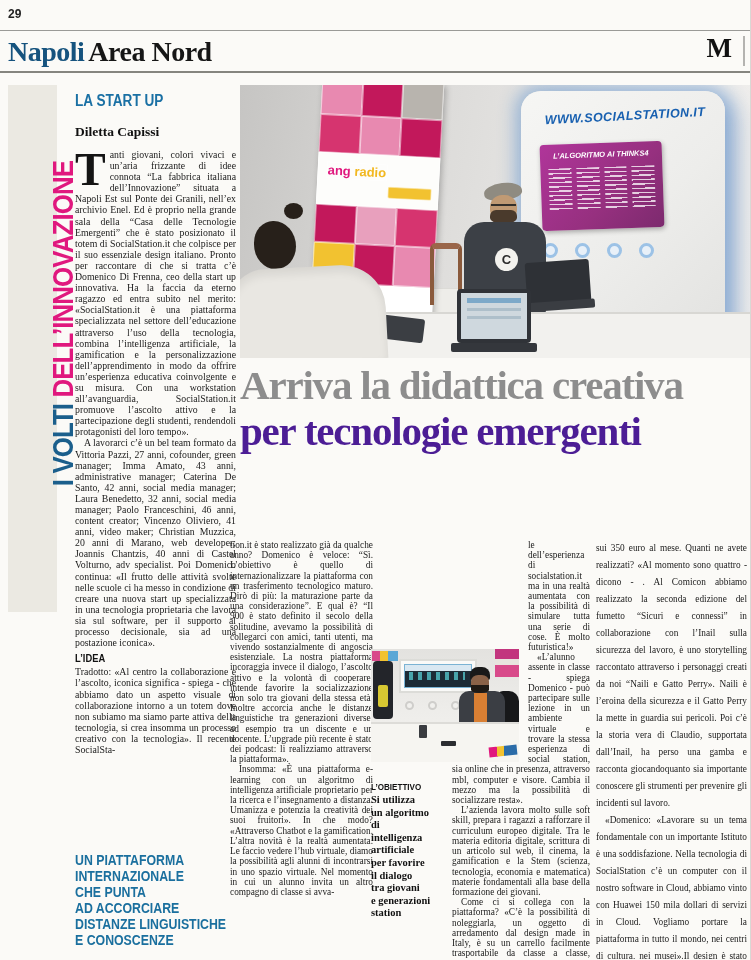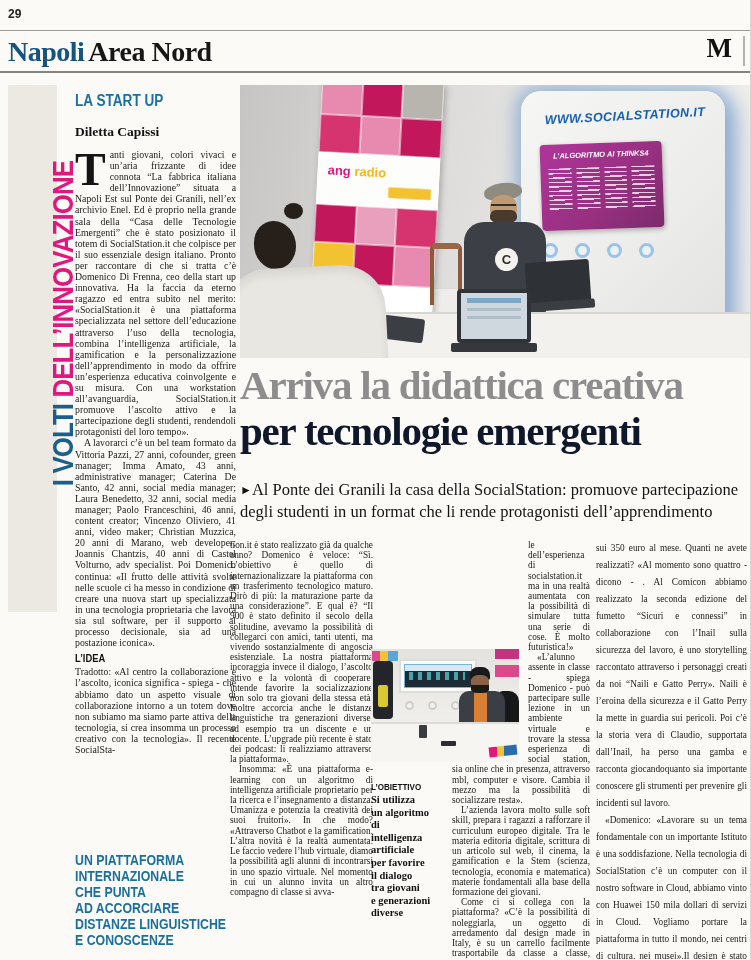--- a/index.html
+++ b/index.html
@@ -43,21 +43,21 @@
   .p-indent { text-indent:9px;font-family:Liberation Serif, serif; }
   .subhead { font-family:"Liberation Sans",sans-serif; font-weight:bold; font-size:11px;
              color:#111; margin:5px 0 2px; transform:scaleX(0.85); transform-origin:0 0; text-align:left; }
   .pull-quote { position:absolute; left:75px; top:852px; width:190px;
     font-family:"Liberation Sans",sans-serif; font-weight:bold; font-size:14.5px; line-height:16px;
     color:#1a6f9e; white-space:pre-line; transform:scaleX(0.85); transform-origin:0 0; }
 
   
   .headline { position:absolute; left:240px; top:362px; width:511px; }
   .hl1,.hl2 { font-weight:bold; font-size:41px; line-height:46px; letter-spacing:-1.2px; }
-  .hl1 { color:#8d8d8d; } .hl2 { color:#0f172a; }
+  .hl1 { color:#8d8d8d; } .hl2 { color:#4c1d95; }
   .standfirst { position:absolute; left:240px; top:479px; width:511px;
     font-size:16.5px; line-height:21px; color:#141414; text-align:left; }
   .sf-arrow { font-size:12px; vertical-align:1px; color:#141414; }
 
   
   .col2 { left:230px; top:540px; width:143px; height:419px; font-size:9.3px; line-height:10.2px; }
   .col3 { left:452px; top:540px; width:138px; height:419px; font-size:9.3px; line-height:10.2px; }
   .col4 { left:596px; top:540px; width:151px; height:419px; font-size:9.3px; line-height:17px; }
   .wrap-spacer { float:left; width:72px; height:114px; margin:106px 4px 4px 0; }
   .copyright { margin-top:5px; text-align:right; font-family:"Liberation Sans",sans-serif;
@@ -255,23 +255,20 @@
     <div class="laptop-left"></div>
     <div class="person-left-bun"></div>
     <div class="person-left-head"></div>
     <div class="person-left-body"></div>
   </div>
 
   <div class="headline">
     <div class="hl1">Arriva la didattica creativa</div>
     <div class="hl2">per tecnologie emergenti</div>
   </div>
-  <div class="standfirst">
-    <span class="sf-arrow">►</span><span>Al Ponte dei Granili la casa della SocialStation: promuove partecipazione degli studenti in un format che li rende protagonisti dell’apprendimento</span>
-  </div>
 
   <div class="col col2">
     <p>tion.it è stato realizzato già da qualche anno? Domenico è veloce: “Sì. L’obiettivo è quello di internazionalizzare la piattaforma con un trasferimento tecnologico maturo. Dirò di più: la maturazione parte da una considerazione”. E qual è? “Il 900 è stato definito il secolo della solitudine, avevamo la possibilità di collegarci con amici, tanti utenti, ma vivendo sostanzialmente di angoscia esistenziale. La nostra piattaforma incoraggia invece il dialogo, l’ascolto attivo e la volontà di cooperare, intende favorire la socializzazione non solo tra giovani della stessa età. Inoltre accorcia anche le distanze linguistiche tra generazioni diverse, ad esempio tra un discente e un docente. L’upgrade più recente è stato dei podcast: li realizziamo attraverso la piattaforma».</p>
     <p class="p-indent">Insomma: «È una piattaforma e-learning con un algoritmo di intelligenza artificiale proprietario per la ricerca e l’insegnamento a distanza. Umanizza e potenzia la creatività dei suoi fruitori». In che modo? «Attraverso Chatbot e la gamification. L’altra novità è la realtà aumentata. Le faccio vedere l’hub virtuale, diamo la possibilità agli alunni di incontrarsi in uno spazio virtuale. Nel momento in cui un alunno invita un altro compagno di classe si avva-</p>
   </div>
 
   <div class="col col3">
     <div class="wrap-spacer"></div>
     <p>le dell’esperienza di socialstation.it ma in una realtà aumentata con la possibilità di simulare tutta una serie di cose. È molto futuristica!»</p>
     <p class="p-indent">«L’alunno assente in classe - spiega Domenico - può partecipare sulle lezione in un ambiente virtuale e trovare la stessa esperienza di social station, sia online che in presenza, attraverso mbl, computer e visore. Cambia il mezzo ma la possibilità di socializzare resta».</p>
@@ -315,16 +312,16 @@
     <div class="caption-label">L’OBIETTIVO</div>
     <div class="caption-text">Si utilizza
 un algoritmo
 di
 intelligenza
 artificiale
 per favorire
 il dialogo
 tra giovani
 e generazioni
-diverse</div>
+station</div>
   </div>
 
 </div>
 
 </body></html>

